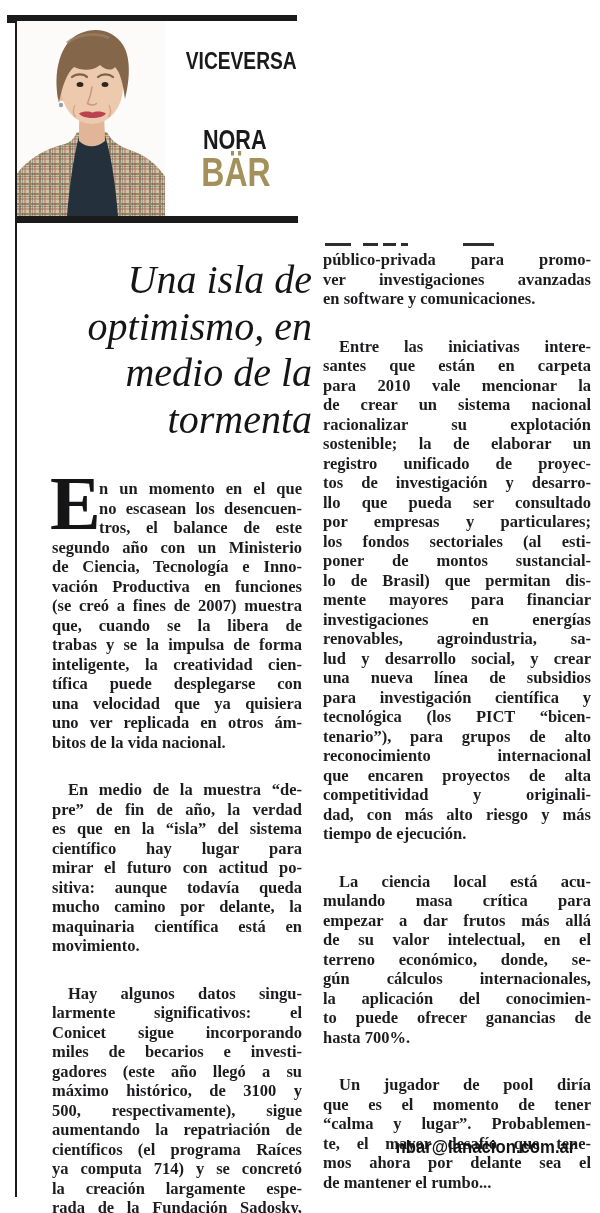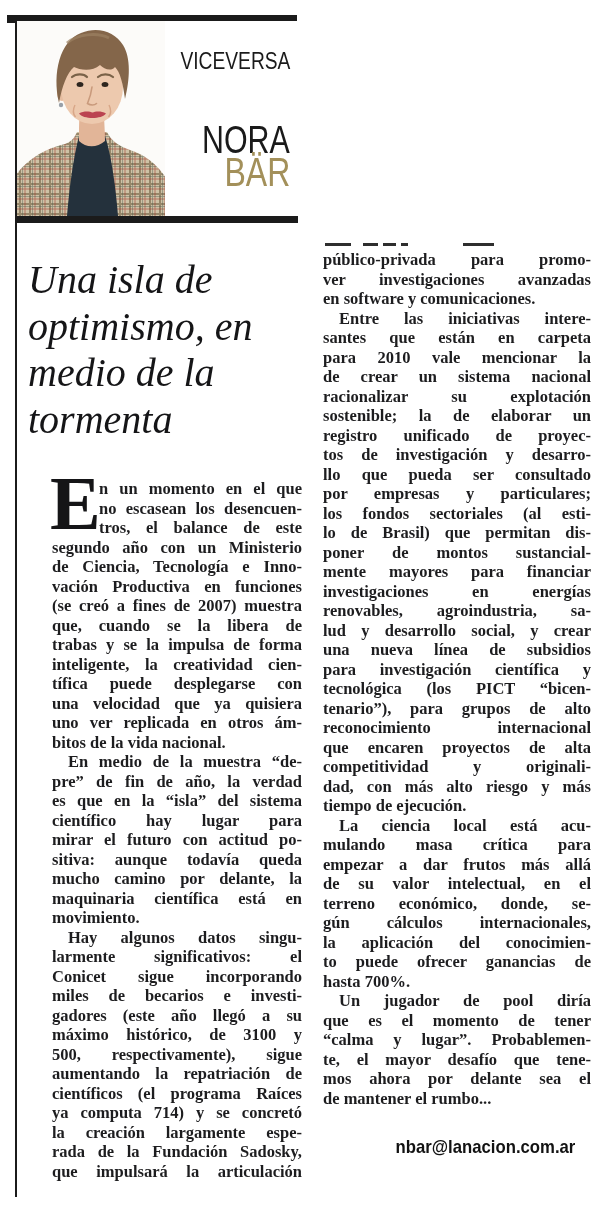--- a/index.html
+++ b/index.html
@@ -11,37 +11,37 @@
   }
   
   .rule{position:absolute;background:#1b1b1b;}
   #rule-vertical{left:15px;top:15px;width:2px;height:1182px;}
   #rule-top{left:16px;top:15px;width:281px;height:6px;}
   #rule-header-bottom{left:16px;top:216px;width:282px;height:7px;}
   #corner-tick{left:7px;top:15px;width:9px;height:8px;}
   
   #photo{position:absolute;left:17px;top:21px;width:148px;height:195px;background:#fcfbf9;overflow:hidden;}
   
-  .mast{position:absolute;left:150px;width:140px;text-align:right;color:#1a1a1a;
-        font-family:"Liberation Sans",sans-serif;font-weight:400;}
+  .mast{position:absolute;left:157px;width:140px;text-align:center;color:#1a1a1a;
+        font-family:"Liberation Sans",sans-serif;font-weight:700;}
   .mast .inner{display:inline-block;transform:scaleX(0.8);transform-origin:100% 50%;white-space:nowrap;}
   #masthead-kicker{top:49px;font-size:24px;line-height:24px;}
-  #masthead-first{top:126px;font-size:38px;line-height:29px;}
+  #masthead-first{top:126px;font-size:27px;line-height:29px;}
   #masthead-last{top:156px;font-size:40px;line-height:32px;}
   
-  #headline{position:absolute;left:28px;top:257px;width:284px;text-align:left;
+  #headline{position:absolute;left:28px;top:257px;width:284px;text-align:right;
     font-style:italic;font-size:40px;line-height:46.5px;color:#151517;}
   
   .col{position:absolute;font-size:16.5px;line-height:19.5px;color:#1d1d1f;}
   #left-col{left:52px;top:479px;width:250px;}
   #right-col{left:323px;top:250px;width:268px;}
   .para{position:relative;font-weight:bold;}
   .tl{text-align:justify;text-align-last:justify;white-space:nowrap;overflow:visible;}
   .tl.end{text-align-last:left;}
-  .tl.ind{text-indent:16px;}
+  .tl.ind{text-indent:16px;margin-top:28px;}
   .tl.dc{margin-left:47px;}
   .dropcap{position:absolute;left:-2px;top:-7px;font-size:76px;line-height:62px;color:#151517;}
   
   #fragments{position:absolute;left:323px;top:243px;width:268px;height:4px;}
   #fragments span{position:absolute;top:0;height:3px;background:#2e2e2e;display:block;}
   .f1{left:2px;width:26px;} .f2{left:40px;width:15px;} .f3{left:60px;width:13px;}
   .f4{left:78px;width:7px;}  .f5{left:140px;width:31px;}
   
   #email{position:absolute;left:316px;top:1136px;width:259px;text-align:right;
     font-family:"Liberation Sans",sans-serif;font-weight:700;font-size:19px;color:#121212;}
@@ -178,22 +178,22 @@
       <div class="tl">santes que están en carpeta</div>
       <div class="tl">para 2010 vale mencionar la</div>
       <div class="tl">de crear un sistema nacional</div>
       <div class="tl">racionalizar su explotación</div>
       <div class="tl">sostenible; la de elaborar un</div>
       <div class="tl">registro unificado de proyec-</div>
       <div class="tl">tos de investigación y desarro-</div>
       <div class="tl">llo que pueda ser consultado</div>
       <div class="tl">por empresas y particulares;</div>
       <div class="tl">los fondos sectoriales (al esti-</div>
+      <div class="tl">poner de montos sustancial-</div>
       <div class="tl">lo de Brasil) que permitan dis-</div>
-      <div class="tl">poner de montos sustancial-</div>
       <div class="tl">mente mayores para financiar</div>
       <div class="tl">investigaciones en energías</div>
       <div class="tl">renovables, agroindustria, sa-</div>
       <div class="tl">lud y desarrollo social, y crear</div>
       <div class="tl">una nueva línea de subsidios</div>
       <div class="tl">para investigación científica y</div>
       <div class="tl">tecnológica (los PICT “bicen-</div>
       <div class="tl">tenario”), para grupos de alto</div>
       <div class="tl">reconocimiento internacional</div>
       <div class="tl">que encaren proyectos de alta</div>

